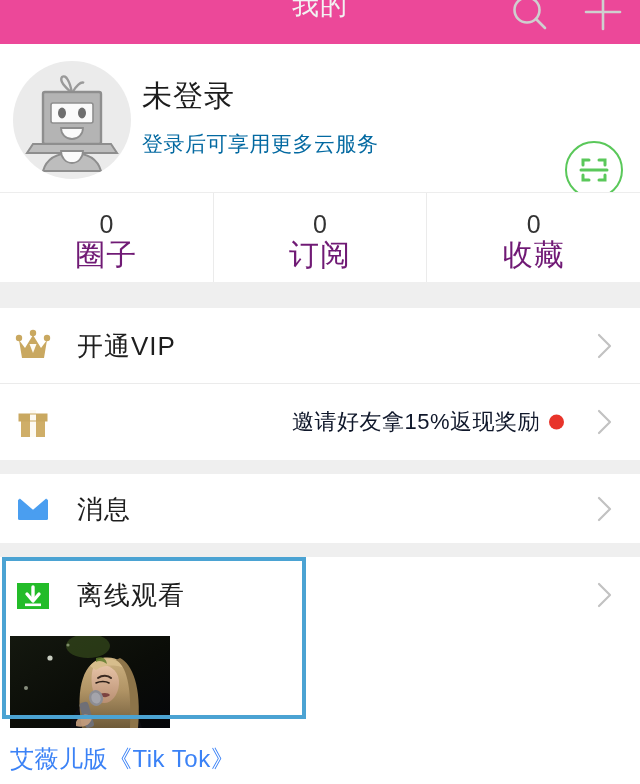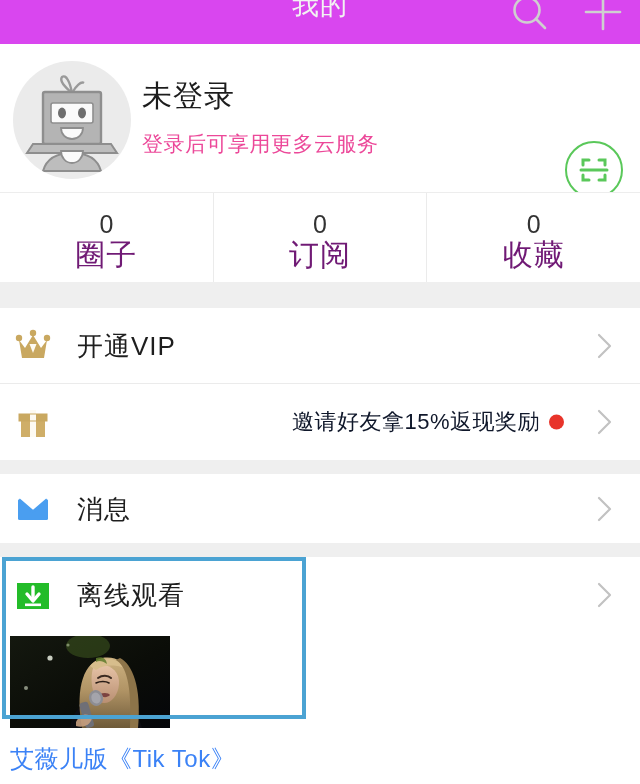--- a/index.html
+++ b/index.html
@@ -18,21 +18,21 @@
     overflow: hidden;
     background: #ffffff;
   }
 
   
   .header {
     position: absolute;
     left: 0; top: 0;
     width: 640px;
     height: 44px;
-    background: #d946ef;
+    background: #ec4899;
     box-sizing: border-box;
   }
   .header-title {
     position: absolute;
     left: 0; top: -12px;
     width: 640px;
     text-align: center;
     color: #f2f2f2;
     font-size: 27px;
     line-height: 34px;
@@ -65,21 +65,21 @@
     position: absolute;
     left: 142px; top: 32px;
     font-size: 30px;
     color: #1c1c1c;
     letter-spacing: 1px;
   }
   .profile-sub {
     position: absolute;
     left: 142px; top: 86px;
     font-size: 21px;
-    color: #ec4899;
+    color: #0369a1;
     letter-spacing: 0.5px;
   }
   .scan-btn {
     position: absolute;
     left: 565px; top: 97px;
     width: 58px; height: 58px;
     border: 2px solid #5ac85a;
     border-radius: 50%;
     box-sizing: border-box;
   }

